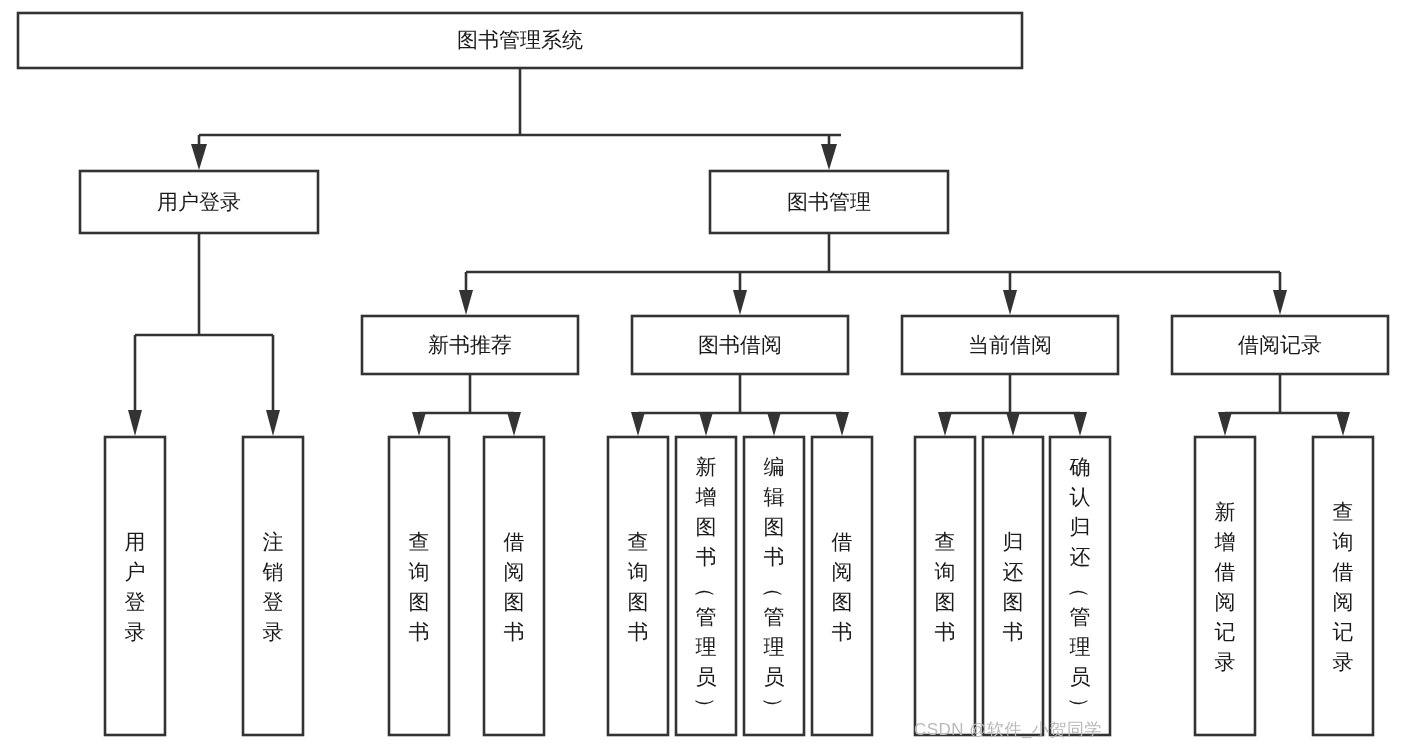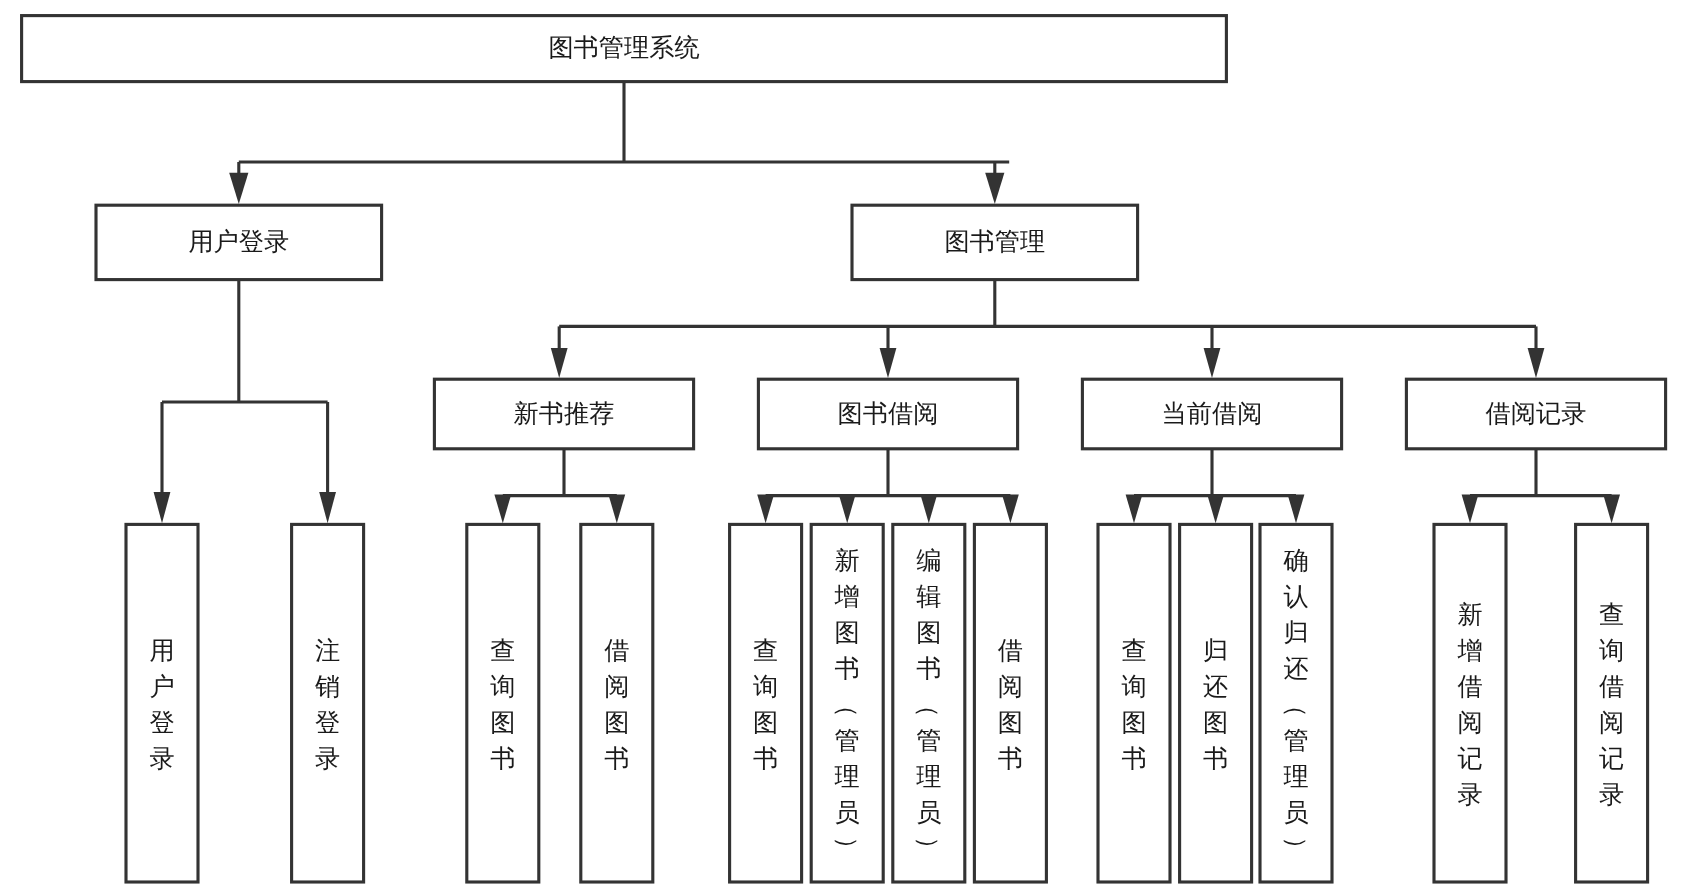--- a/index.html
+++ b/index.html
@@ -255,13 +255,14 @@
           <text x="1343" y="519.4" class="node-label-v">查</text>
           <text x="1343" y="549.4" class="node-label-v">询</text>
           <text x="1343" y="579.4" class="node-label-v">借</text>
           <text x="1343" y="609.4" class="node-label-v">阅</text>
           <text x="1343" y="639.4" class="node-label-v">记</text>
           <text x="1343" y="669.4" class="node-label-v">录</text>
         </g>
       </g>
   </svg>
 
+  <div class="watermark">CSDN @软件_小贺同学</div>
 </div>
 
 </body></html>

